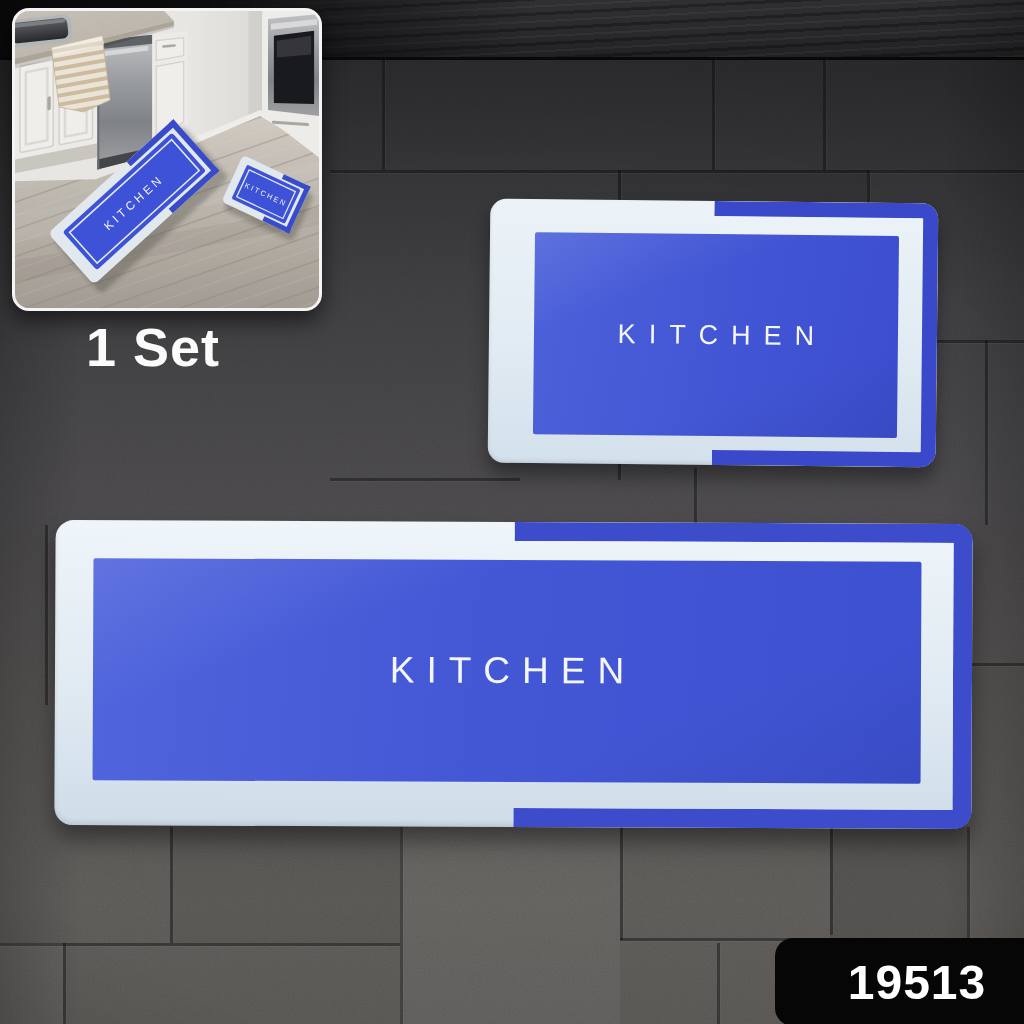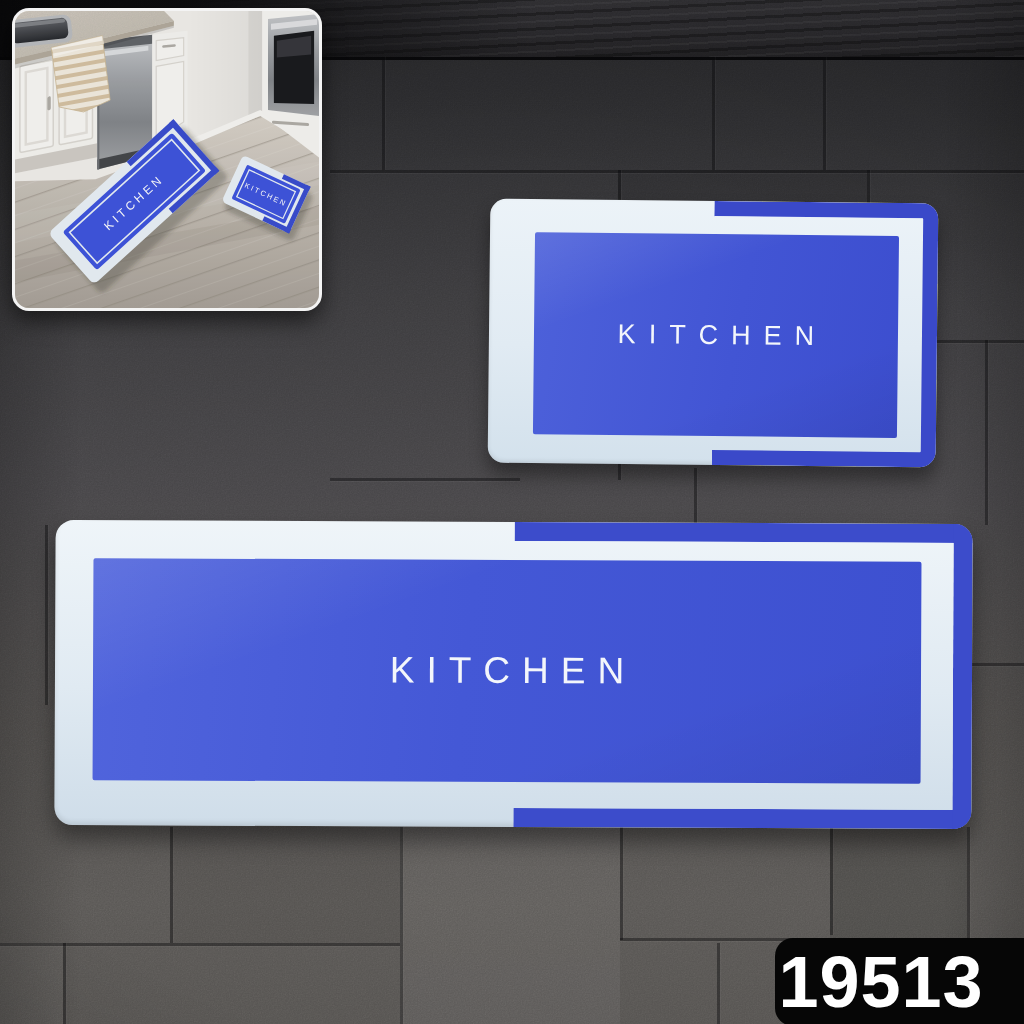--- a/index.html
+++ b/index.html
@@ -46,21 +46,21 @@
   .mat-big .center{left:38px;top:38px;right:51px;bottom:45px;
     background:linear-gradient(95deg,#5064dc 0%,#4458d6 45%,#3d50d0 100%);}
   .center::after{content:"";position:absolute;inset:0;
     background:linear-gradient(160deg,rgba(255,255,255,0.10) 0%,rgba(255,255,255,0) 30%,rgba(255,255,255,0) 70%,rgba(0,0,0,0.06) 100%);}
   .mat-label{color:#f3f6fb;font-weight:400;white-space:nowrap;z-index:1;}
   .mat-small .mat-label{font-size:27px;letter-spacing:13px;margin-right:-13px;}
   .mat-big .mat-label{font-size:37px;letter-spacing:12px;margin-right:-12px;}
   
   .badge{position:absolute;left:775px;top:938px;width:268px;height:88px;border-radius:18px;
     background:var(--badge-bg,#060606);display:flex;align-items:center;}
-  .badge span{width:212px;text-align:center;color:#fff;font-size:72px;font-weight:700;letter-spacing:1px;}
+  .badge span{width:212px;text-align:center;color:#fff;font-size:48px;font-weight:700;letter-spacing:1px;padding-left:36px;}
 </style>
 </head>
 <body>
 
 <div class="stage">
 
   <div class="top-band"></div>
 
   <div>
     <div class="grout v" style="left:382px;top:57px;height:113px"></div>
@@ -244,20 +244,21 @@
         <rect x="33" y="-26" width="5" height="52" fill="#3a4ecf"></rect>
         <rect x="-30" y="-19" width="60" height="38" rx="2" fill="#3f55dd"></rect>
         <rect x="-26" y="-15" width="52" height="30" fill="none" stroke="#e9f0f6" stroke-width="1.3"></rect>
         <text x="0" y="3" text-anchor="middle" font-size="7.5" letter-spacing="2" fill="#ffffff">KITCHEN</text>
       </g>
 
       <rect x="0" y="0" width="310" height="300" fill="#000" opacity="0.03"></rect>
     </svg>
   </div>
 
+  <div class="set-label">1 Set</div>
 
   <div class="mat mat-small">
     <div class="band"></div>
     <div class="center">
       <span class="mat-label">KITCHEN</span>
     </div>
   </div>
 
   <div class="mat mat-big">
     <div class="band"></div>

